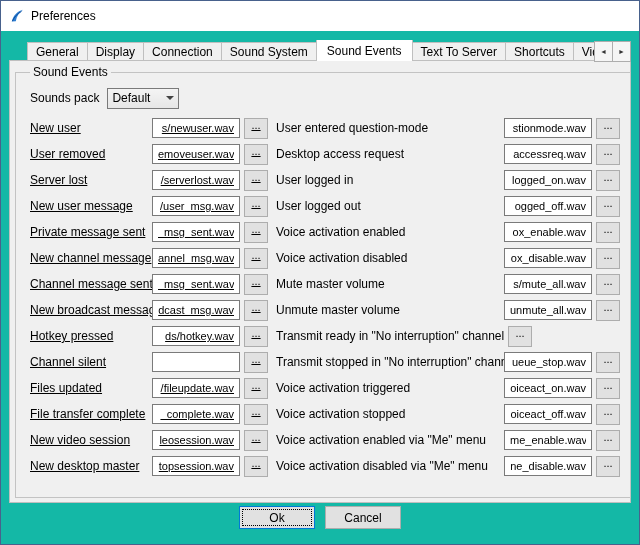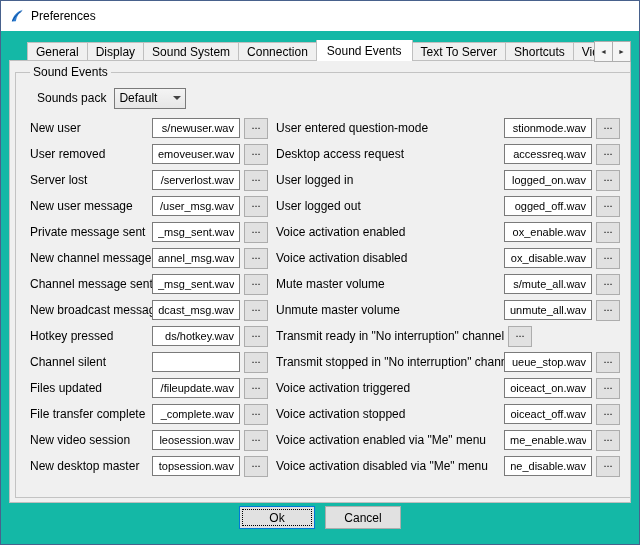--- a/index.html
+++ b/index.html
@@ -46,39 +46,39 @@
     padding:4px 5px;
   }
   fieldset.groupbox{
     border:1px solid #c3c3c3;margin:0;height:100%;box-sizing:border-box;
     padding:4px 10px 0 14px;
   }
   fieldset.groupbox legend{
     font-size:12px;padding:0 3px;color:#000;
   }
   .soundpack-row{
-    display:flex;align-items:center;height:26px;margin:2px 0 4px 7px;
+    display:flex;align-items:center;height:26px;margin:2px 0 4px 0;
   }
   .soundpack-label{font-size:12px;margin-right:8px;}
   .combo{
     width:72px;height:21px;box-sizing:border-box;border:1px solid #7a7a7a;
     background:linear-gradient(#f4f4f4,#e6e6e6);display:flex;align-items:center;
     font-size:12px;
   }
   .combo-value{flex:1;padding-left:4px;overflow:hidden;white-space:nowrap;}
   .combo-arrow{
     width:16px;height:100%;display:flex;align-items:center;justify-content:center;
   }
   .combo-arrow::after{
     content:"";border-left:4px solid transparent;border-right:4px solid transparent;
     border-top:4px solid #444;display:block;
   }
   .columns{display:flex;}
   .col{display:flex;flex-direction:column;}
-  .col-left{margin-right:8px;}
+  .col-left{margin-right:8px;text-decoration:underline;}
   .row{display:flex;align-items:center;height:26px;}
   .row-label{
     font-size:12px;color:#000;white-space:nowrap;overflow:hidden;
   }
   .col-left .row-label{width:122px;flex:0 0 122px;}
   .col-right .row-label{width:228px;flex:0 0 228px;}
   .row-input{
     width:88px;flex:0 0 88px;height:20px;box-sizing:border-box;
     border:1px solid #7a7a7a;background:#fff;font-family:"Liberation Sans",sans-serif;
     font-size:11px;padding:1px 5px;text-align:right;color:#000;
@@ -112,22 +112,22 @@
         <path d="M3.3 13.2 C5.2 9, 8.5 5.6, 12.5 3.4" stroke="#0b4f9e" stroke-width="1" fill="none"></path>
       </svg>
     </span>
     <span class="title-text">Preferences</span>
   </div>
 
   <div class="tab-strip">
     <div class="tab-strip-items">
         <div class="tab">General</div>
         <div class="tab">Display</div>
+        <div class="tab">Connection</div>
         <div class="tab">Sound System</div>
-        <div class="tab">Connection</div>
         <div class="tab selected">Sound Events</div>
         <div class="tab">Text To Server</div>
         <div class="tab">Shortcuts</div>
         <div class="tab">Video</div>
       </div>
     <div class="tab-scroller">
       <div class="tab-scroll-btn">◄</div>
       <div class="tab-scroll-btn">►</div>
     </div>
   </div>

